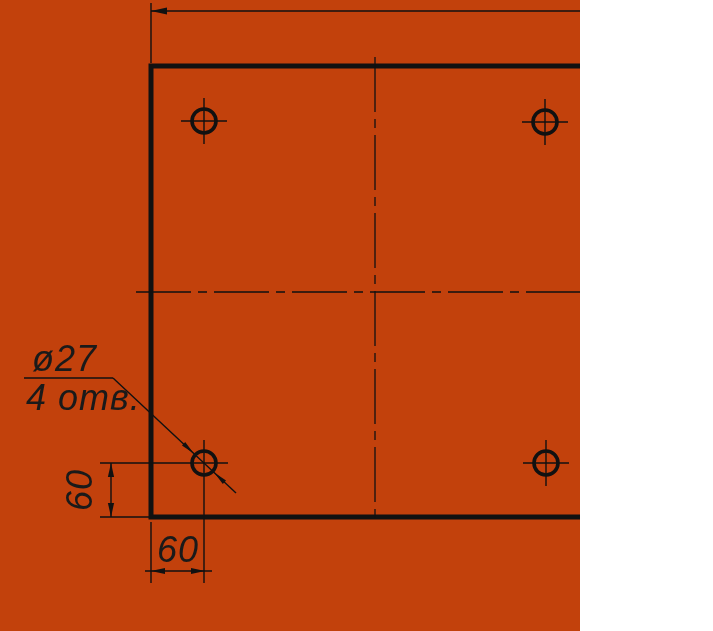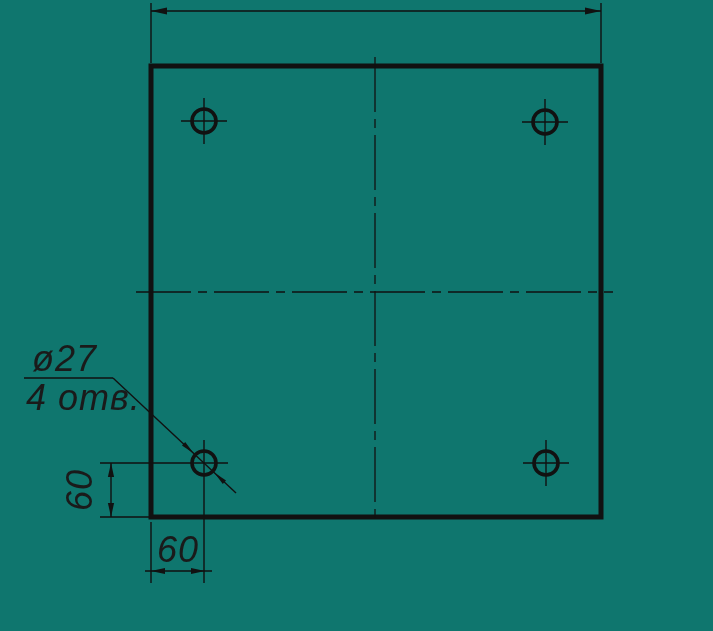--- a/index.html
+++ b/index.html
@@ -3,23 +3,23 @@
 <meta charset="utf-8">
 <style>
   html, body {
     margin: 0;
     padding: 0;
     background: #ffffff;
     font-family: "Liberation Sans", "DejaVu Sans", sans-serif;
   }
   .canvas {
     position: relative;
-    width: 713px;
+    width: 580px;
     height: 631px;
-    background: #0f766e;
+    background: #c2410c;
     overflow: hidden;
   }
   svg { display: block; }
 
   .thick   { stroke: #111111; stroke-width: 5;   fill: none; }
   .thin    { stroke: #111111; stroke-width: 1.4; fill: none; }
   .center  { stroke: #111111; stroke-width: 1.3; fill: none; stroke-dasharray: 55 7 9 7; }
   .hole    { stroke: #111111; stroke-width: 3.6; fill: none; }
   .arrow   { fill: #111111; stroke: none; }
 

